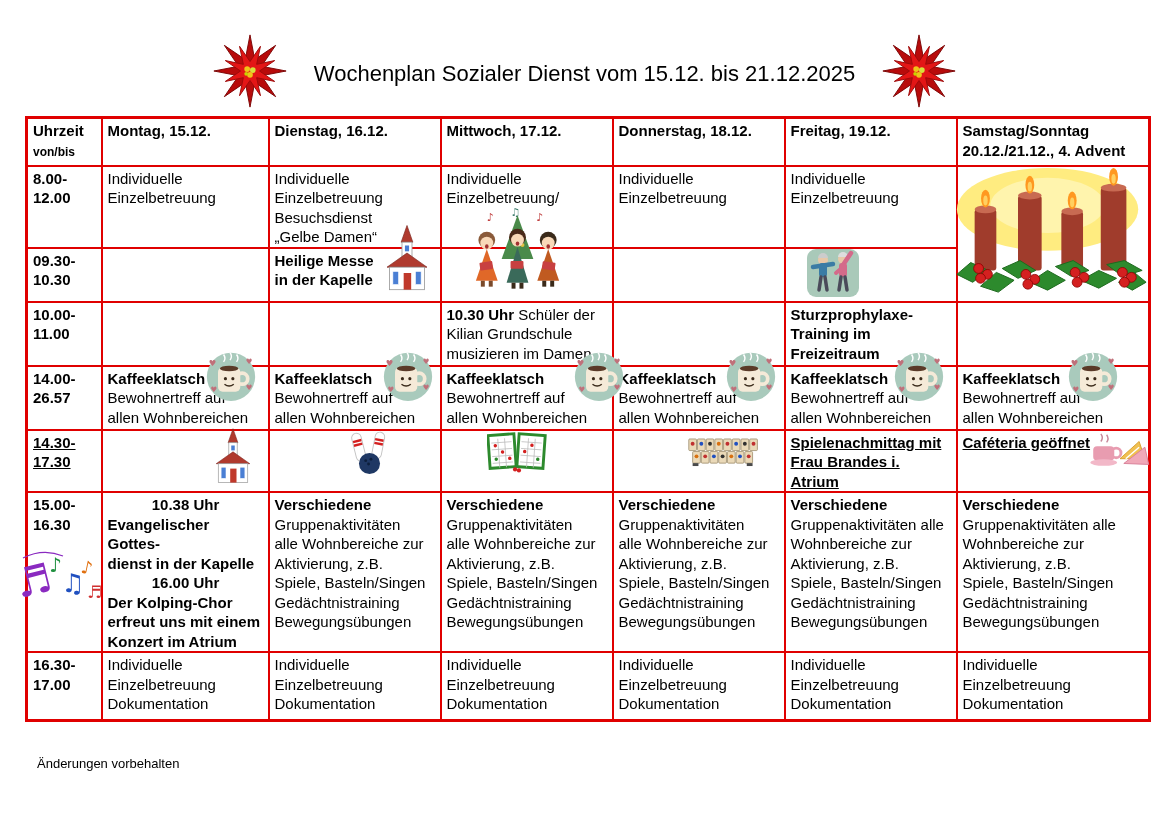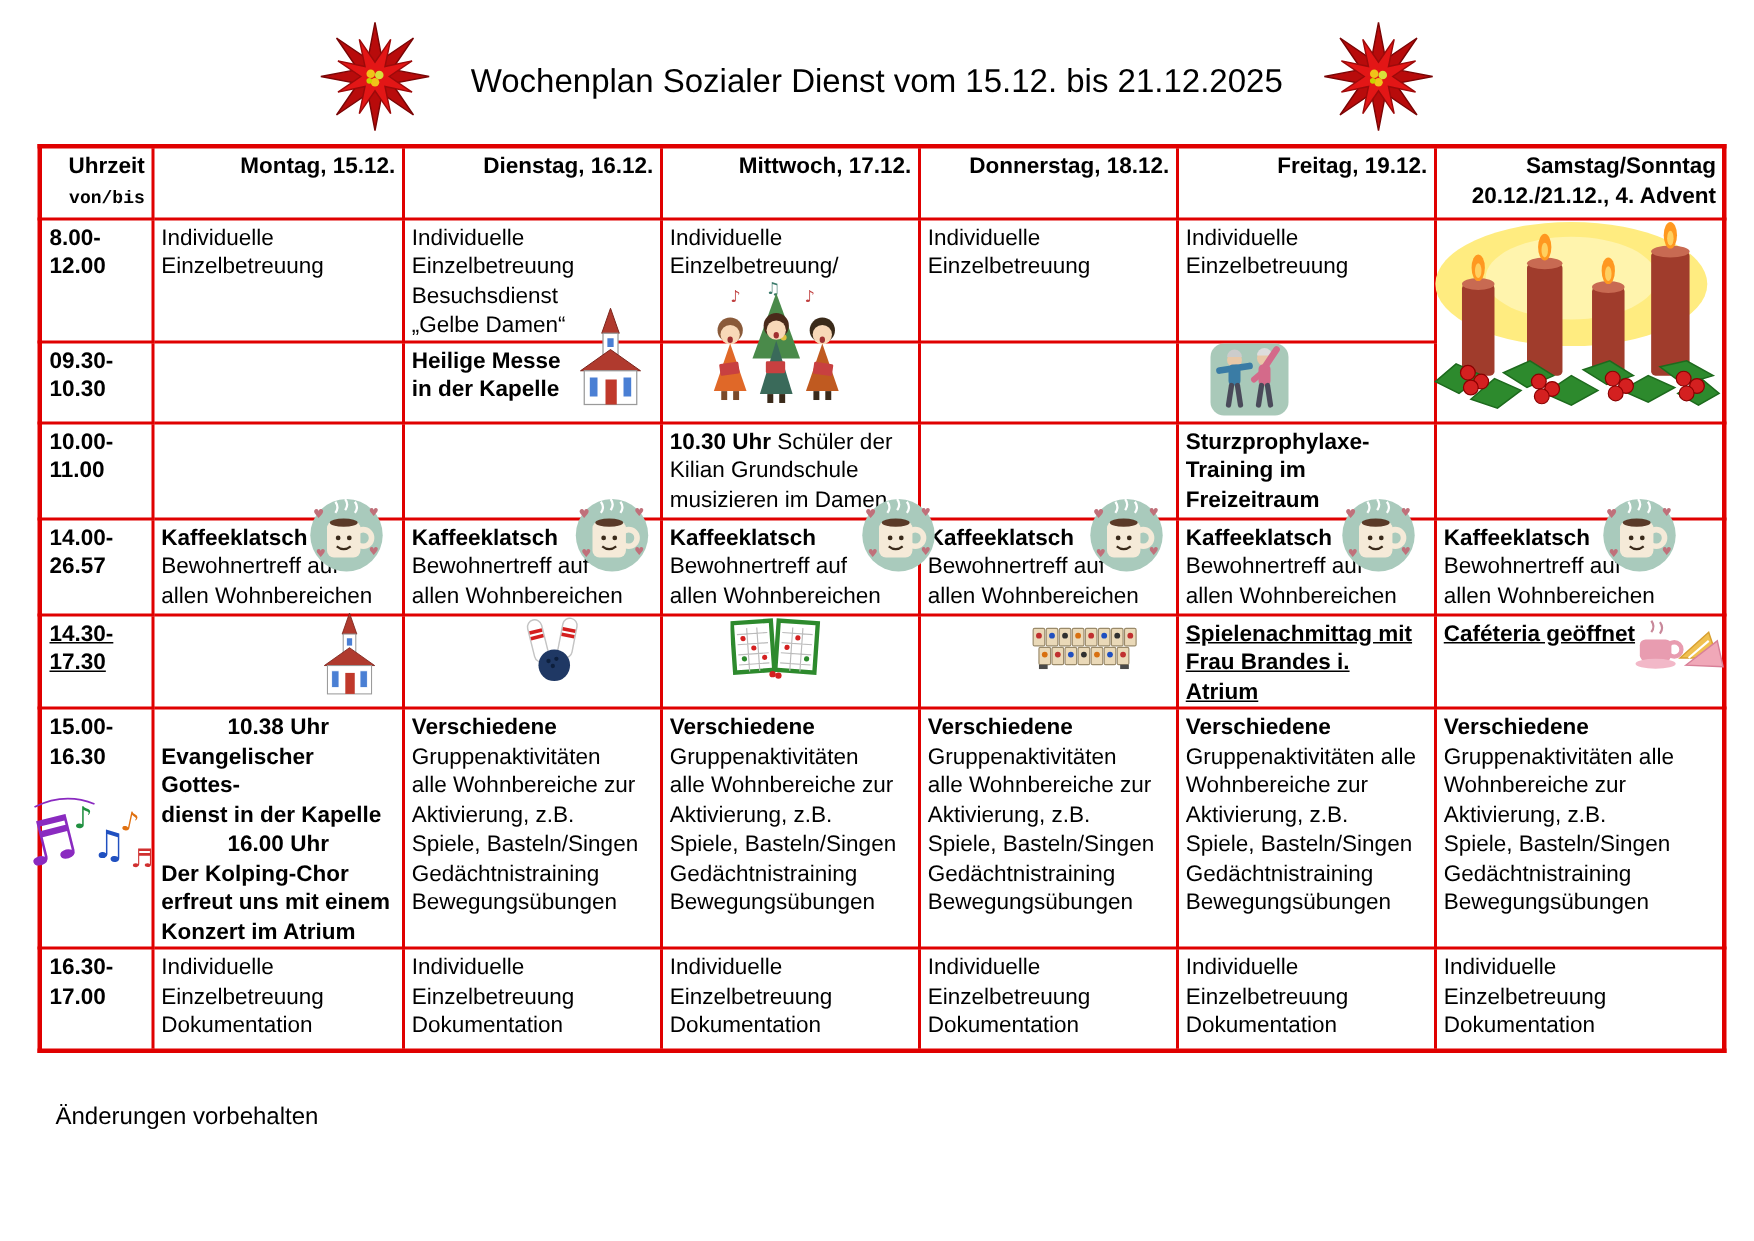--- a/index.html
+++ b/index.html
@@ -1,40 +1,40 @@
 <!DOCTYPE html>
 <html><head>
 <meta charset="utf-8">
 <style>
   html,body{margin:0;padding:0;}
   body{width:1169px;height:827px;background:#ffffff;color:#000;
        font-family:"Liberation Sans",sans-serif;overflow:hidden;}
   .title-row{display:flex;justify-content:center;align-items:center;gap:26px;
-             padding-top:12px;height:84px;}
+             padding-top:32px;height:84px;}
   .page-title{font-size:22px;font-weight:400;margin:0;letter-spacing:0;}
   .poinsettia{width:76px;height:78px;flex:0 0 auto;margin-top:-6px;}
   .poinsettia svg{width:100%;height:100%;}
 
   .table-wrap{position:relative;margin-left:25px;width:1123px;}
   table.sched{border-collapse:collapse;table-layout:fixed;width:1123px;
               border:3px solid #e00000;}
   .sched th,.sched td{border:2px solid #e00000;vertical-align:top;
               padding:2px 4px 0 5px;font-size:15px;line-height:1.3;
               white-space:pre-line;overflow:hidden;}
-  .sched thead th{font-weight:700;text-align:right;}
+  .sched thead th{font-weight:700;text-align:left;}
   .sched thead tr{height:48px;}
   .sched tbody tr:nth-child(1){height:77px;}
   .sched tbody tr:nth-child(2){height:54px;}
   .sched tbody tr:nth-child(3){height:64px;padding-left:27px;}
   .sched tbody tr:nth-child(4){height:64px;}
   .sched tbody tr:nth-child(5){height:43px;text-decoration:underline;}
   .sched tbody tr:nth-child(6){height:144px;}
   .sched tbody tr:nth-child(7){height:68px;}
   .time-cell{font-weight:700;}
-  .sub{font-size:12px;font-weight:700;font-family:Liberation Mono, monospace;}
+  .sub{font-size:12px;font-weight:700;}
   .b{font-weight:700;}
   .c{text-align:center;}
 
   .icon{position:absolute;pointer-events:none;}
   .icon svg{width:100%;height:100%;display:block;}
   .ic-church-die{left:357px;top:104px;width:50px;height:76px;}
   .ic-children{left:438px;top:91px;width:109px;height:88px;}
   .ic-exercise{left:781px;top:132px;width:54px;height:50px;}
   .ic-candles{left:930px;top:50px;width:193px;height:134px;}
   .ic-cup1{left:180px;top:226px;width:52px;height:64px;}
@@ -43,21 +43,21 @@
   .ic-cup4{left:700px;top:226px;width:52px;height:64px;}
   .ic-cup5{left:868px;top:226px;width:52px;height:64px;}
   .ic-cup6{left:1042px;top:226px;width:52px;height:64px;}
   .ic-church-mon{left:187px;top:312px;width:42px;height:56px;}
   .ic-bowling{left:317px;top:315px;width:55px;height:44px;}
   .ic-bingo{left:462px;top:315px;width:60px;height:42px;}
   .ic-rummikub{left:661px;top:322px;width:79px;height:29px;}
   .ic-cafeteria{left:1063px;top:314px;width:64px;height:44px;}
   .ic-music{left:-8px;top:430px;width:92px;height:60px;}
 
-  .footer-note{margin:34px 0 0 37px;font-size:16px;}
+  .footer-note{margin:34px 0 0 37px;font-size:13px;}
 </style>
 </head>
 <body>
 
 <div class="title-row">
   <div class="poinsettia">
     <svg viewBox="0 0 80 80">
       <polygon points="78,40 52,45 67,67 45,52 40,78 35,52 13,67 28,45 2,40 28,35 13,13 35,28 40,2 45,28 67,13 52,35" fill="#b80b0b" stroke="#7a0505" stroke-width="1"></polygon>
       <polygon points="66,51 47,47 51,66 40,50 29,66 33,47 14,51 30,40 14,29 33,33 29,14 40,30 51,14 47,33 66,29 50,40" fill="#e31616" stroke="#9c0a0a" stroke-width="1"></polygon>
       <circle cx="37" cy="38" r="3" fill="#f0c419"></circle>

